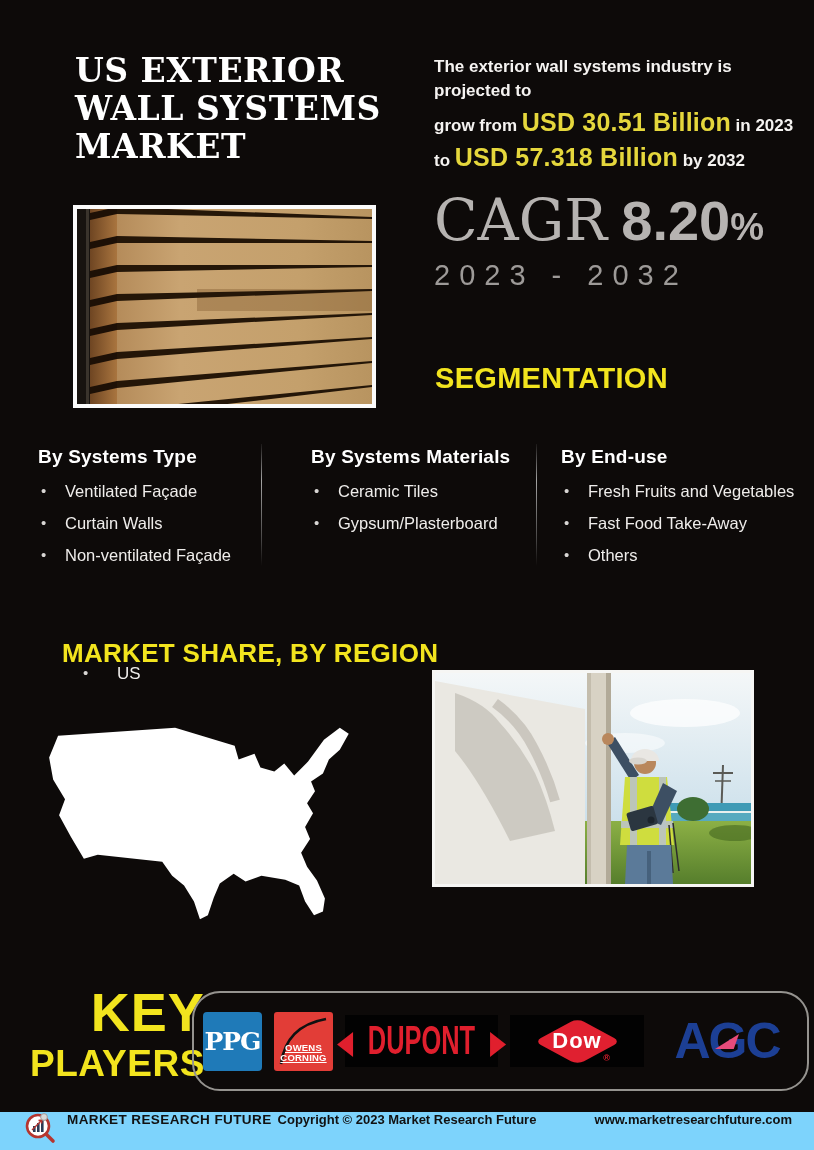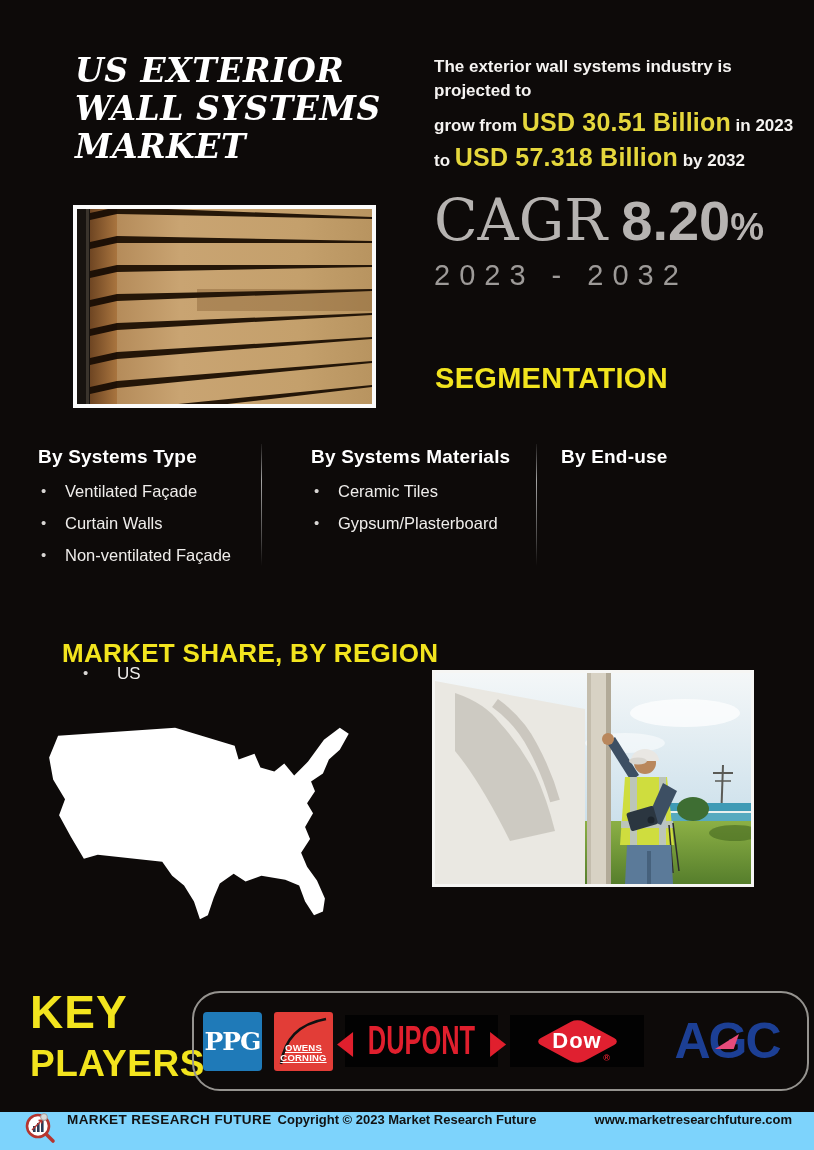--- a/index.html
+++ b/index.html
@@ -4,21 +4,21 @@
 <style>
   * { margin:0; padding:0; box-sizing:border-box; }
   html,body { background:#000; }
   .page {
     position:relative; width:814px; height:1150px;
     background:#0d0a09; overflow:hidden;
     font-family:"Liberation Sans", sans-serif; color:#f2f0ee;
   }
   
   .title { position:absolute; left:75px; top:52px; font-family:"DejaVu Serif", serif;
-           font-weight:bold; font-size:33px; line-height:38px; color:#ffffff; letter-spacing:.5px;font-style:italic; }
+           font-weight:bold; font-size:33px; line-height:38px; color:#ffffff; letter-spacing:.5px; }
   .projection { position:absolute; left:434px; top:55px; width:370px; font-weight:bold; }
   .proj-line { font-size:17px; line-height:24px; color:#f5f3f1; margin-bottom:7px; }
   .proj-line .big { font-size:25px; color:#e5d73c; letter-spacing:.2px; }
   
   .wood-frame { position:absolute; left:73px; top:205px; width:303px; height:203px;
                 border:4px solid #fbfbfb; background:#c39d6b; overflow:hidden; }
   .wood-frame svg { display:block; }
   
   .cagr { position:absolute; left:434px; top:190px; color:#b6b3b1; }
   .cagr-row { display:flex; align-items:baseline; gap:14px; }
@@ -47,21 +47,21 @@
            background:linear-gradient(to bottom, rgba(160,160,160,.1), rgba(190,190,190,.85) 30%, rgba(150,150,150,.4) 80%, rgba(120,120,120,0)); }
   .div-1 { left:261px; } .div-2 { left:536px; }
   
   .region-item { position:absolute; left:80px; top:664px; padding-left:37px; font-size:17px; }
   .us-map { position:absolute; left:28px; top:710px; width:328px; height:248px; }
   
   .photo-frame { position:absolute; left:432px; top:670px; width:322px; height:217px;
                  border:3px solid #f6f6f4; background:#cfe2ec; overflow:hidden; }
   
   .kp-head { position:absolute; left:30px; top:980px; font-weight:bold; color:#f2e41e; }
-  .kp-head .l1 { font-size:46px; line-height:64px; letter-spacing:1px; }
+  .kp-head .l1 { font-size:54px; line-height:64px; letter-spacing:1px;text-align:right; }
   .kp-head .l2 { font-size:37px; line-height:40px; letter-spacing:.5px; }
   .kp-box { position:absolute; left:192px; top:991px; width:617px; height:100px;
             border:2px solid #95938f; border-radius:28px;
             display:flex; align-items:center; justify-content:center; gap:12px; padding:0 14px; }
   .tile { flex:0 0 auto; display:flex; align-items:center; justify-content:center; }
   .tile-ppg { width:59px; height:59px; background:#1f7ab8; border-radius:4px; }
   .tile-ppg span { font-family:"DejaVu Serif", serif; font-weight:bold; font-size:25px; color:#fff; letter-spacing:-1px; }
   .tile-oc { width:59px; height:59px; background:#e23d37; border-radius:3px; position:relative; overflow:hidden;
              flex-direction:column; }
   .tile-oc svg { position:absolute; left:0; top:0; }
@@ -166,20 +166,25 @@
   <div class="seg-col col-2">
     <h3>By Systems Materials</h3>
     <ul>
       <li>Ceramic Tiles</li>
       <li>Gypsum/Plasterboard</li>
     </ul>
   </div>
   <div class="v-div div-2"></div>
   <div class="seg-col col-3">
     <h3>By End-use</h3>
+    <ul>
+      <li>Fresh Fruits and Vegetables</li>
+      <li>Fast Food Take-Away</li>
+      <li>Others</li>
+    </ul>
   </div>
 
   <div class="yellow-head share-head">MARKET SHARE, BY REGION</div>
   <div class="region-item">US</div>
 
   <svg class="us-map" viewBox="0 0 330 250">
     <path fill="#ffffff" d="M30,26 L148,18 L208,36 L212,50 L228,44 L234,58 L248,62 L258,54 L268,66 L282,52
       L298,30 L314,18 L323,24 L314,40 L303,50 L297,64 L285,72 L289,82 L281,94 L287,104 L279,118
       L284,130 L275,144 L281,158 L291,172 L299,190 L297,203 L288,207 L279,193 L273,177 L259,171
       L235,167 L219,173 L207,165 L193,175 L187,189 L181,207 L173,211 L167,193 L157,177 L145,167

